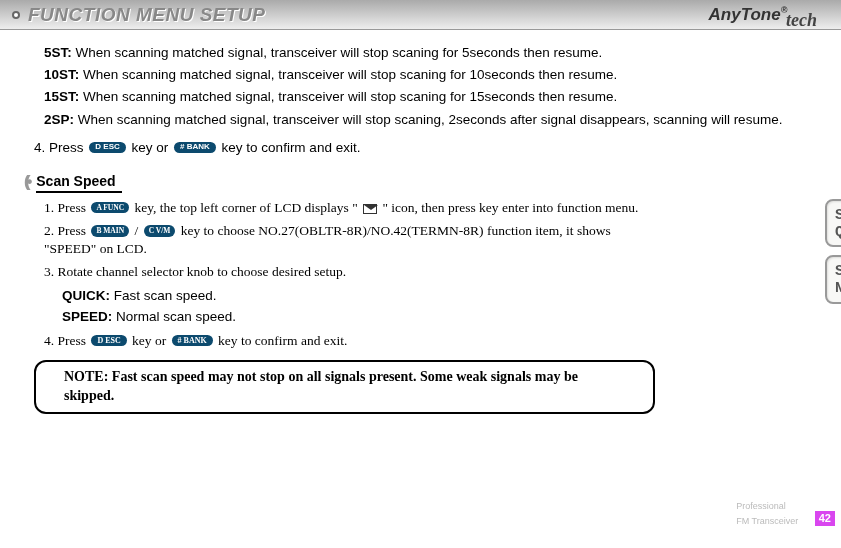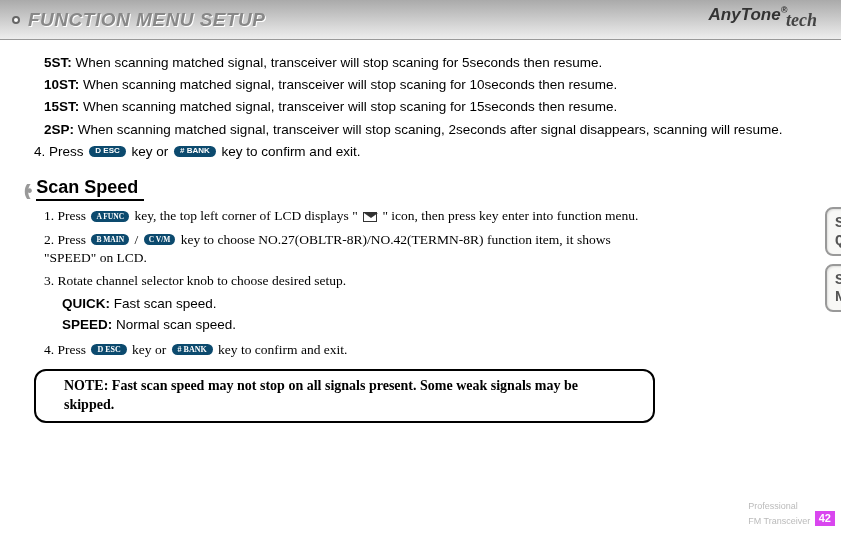--- a/index.html
+++ b/index.html
@@ -7,21 +7,21 @@
     width: 841px;
     height: 548px;
     font-family: Arial, Helvetica, sans-serif;
     background: #fff;
     position: relative;
     color: #000;
     font-size: 13.5px;
     line-height: 1.35;
   }
   .header {
-    height: 40px;
+    height: 30px;
     background: linear-gradient(to bottom, #aaa 0%, #eee 100%);
     border-bottom: 1px solid #999;
     display: flex;
     align-items: center;
     padding: 0 12px;
     position: relative;
   }
   .header-bullet {
     width: 8px; height: 8px; border: 2px solid #666; border-radius: 50%;
     margin-right: 8px; background: #fff;
@@ -35,21 +35,21 @@
     font-style: italic;
   }
   .brand {
     position: absolute; right: 18px; top: 2px;
     font-style: italic; font-weight: 800; color: #333;
     font-size: 17px;
   }
   .brand .tech { font-family: cursive; font-weight: 600; font-size: 18px; position: relative; top: 6px; left: -6px; color:#444;}
   .brand sup { font-size: 9px; }
   .content { padding: 14px 26px 0 44px; }
-  .optlist { margin-bottom: 4px; }
+  .optlist { margin-bottom: 10px; }
   .optlist .row { margin-bottom: 4px; }
   .optlist .label { font-weight: 700; }
   .step { margin-bottom: 4px; }
   .keyicon {
     display: inline-block;
     background: #0c4a6e;
     color: #fff;
     font-size: 8px;
     font-weight: 700;
     border-radius: 9px;
@@ -67,21 +67,21 @@
     margin-top: 14px;
     margin-left: -20px;
     display: flex;
     align-items: flex-end;
     gap: 4px;
   }
   .section-head .radio {
     font-size: 16px; color: #999; letter-spacing: -4px; margin-right: 4px; font-weight:700;
   }
   .section-head h2 {
-    font-size: 18px; font-weight: 800;
+    font-size: 14px; font-weight: 800;
     border-bottom: 2px solid #000;
     padding-right: 6px;
   }
   .section-body { margin-top: 6px; position: relative; padding-right: 160px; }
   .section-body .step { margin-bottom: 5px; font-family: Liberation Serif, serif; }
   .envelope {
     display: inline-block;
     border: 1.5px solid #333;
     width: 14px; height: 10px;
     position: relative;
@@ -137,21 +137,21 @@
     color: #bbb;
     line-height: 1;
   }
   .footer .pagenum {
     display: inline-block;
     background: #d946ef;
     color: #fff;
     padding: 2px 4px;
     font-size: 11px;
     font-weight: 700;
-    margin-left: 2px;
+    margin-left: 14px;
     vertical-align: bottom;
   }
 </style>
 </head>
 <body>
 
 <div class="header">
   <span class="header-bullet"></span>
   <span class="header-title">FUNCTION MENU SETUP</span>
   <span class="brand">

